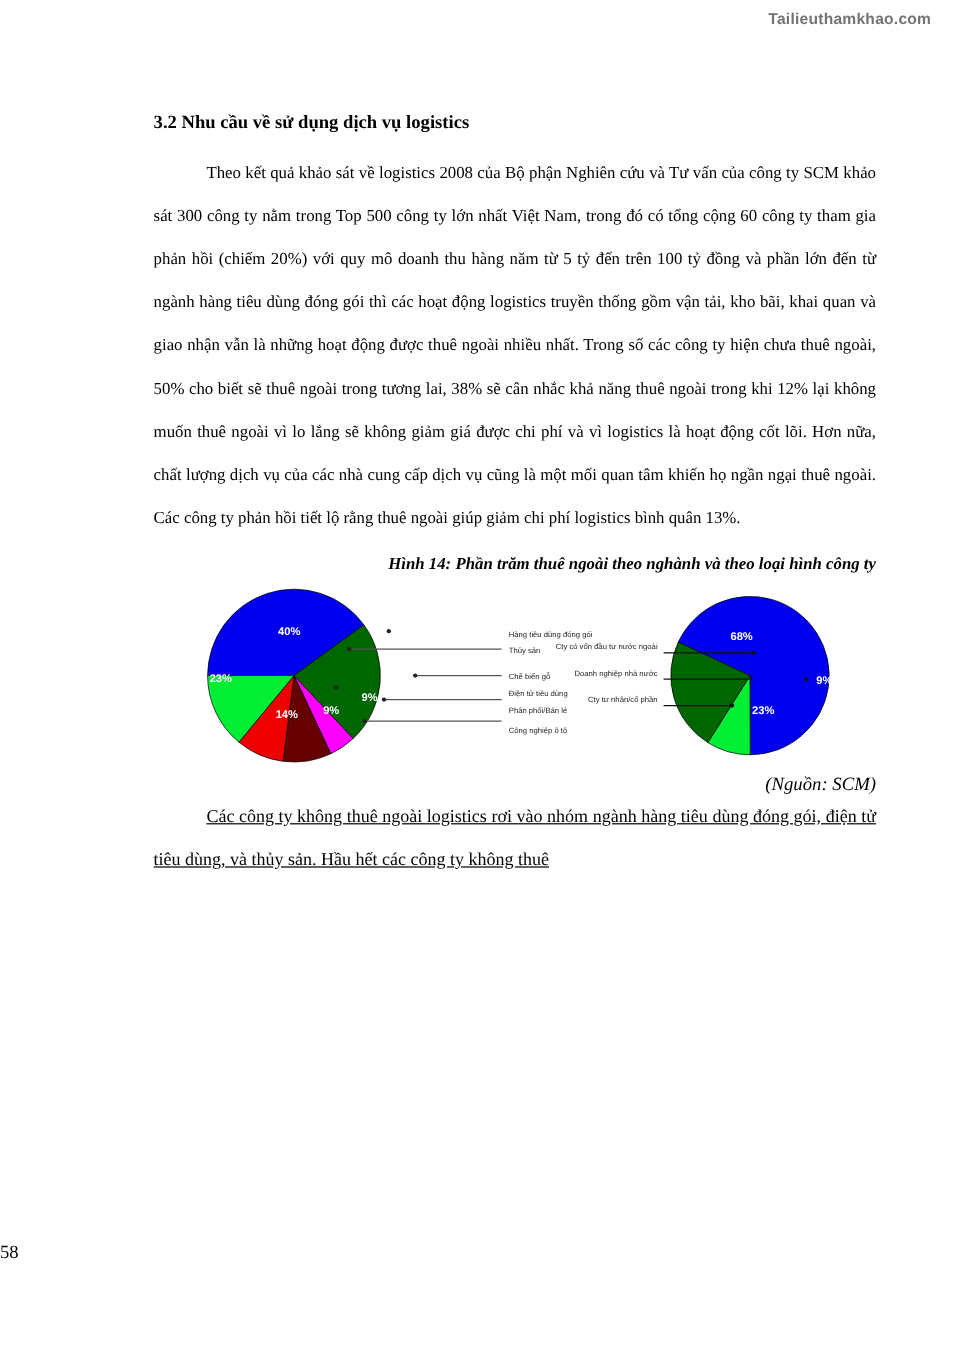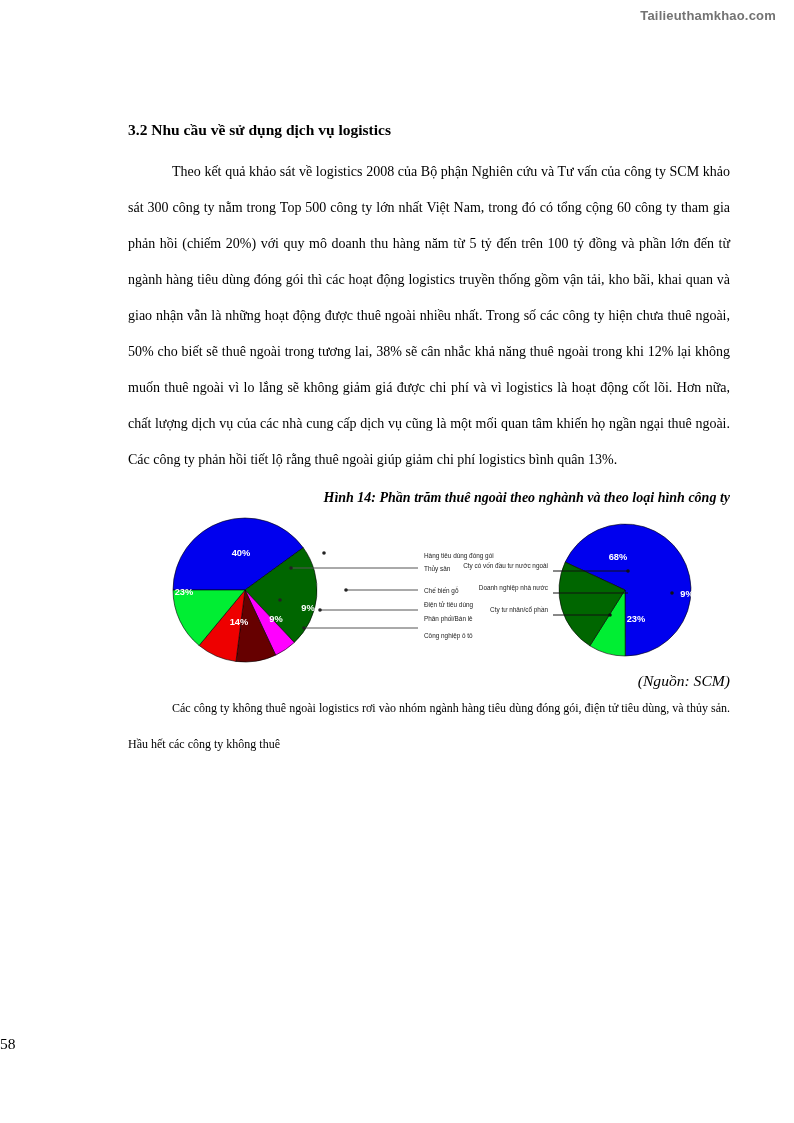--- a/index.html
+++ b/index.html
@@ -18,21 +18,21 @@
     top:8px; right:18px;
     font-family:"Liberation Sans", sans-serif;
     font-size:13px;
     font-weight:bold;
     color:#737373;
     letter-spacing:0.2px;
   }
 
   .content {
     position:absolute;
-    left:128px; top:120px;
+    left:128px; top:93px;
     width:602px;
   }
 
   h2.section-title {
     font-size:15.5px;
     font-weight:bold;
     margin:0 0 14px 0;
     line-height:1.3;
   }
 
@@ -64,25 +64,26 @@
   .figure svg { display:block; }
 
   .source-note {
     font-size:15.6px;
     font-style:italic;
     text-align:right;
     margin:2px 0 0 0;
   }
 
   p.after-fig {
-    font-size:12px;
+    font-size:15px;
     line-height:36px;
     margin:0;
     text-align:justify;
     text-indent:44px;
+    text-decoration:underline;
   }
 
   .page-number {
     position:absolute;
     left:0; right:0;
     top:1035px;
     text-align:left;
     font-size:15.5px;
   }
 

